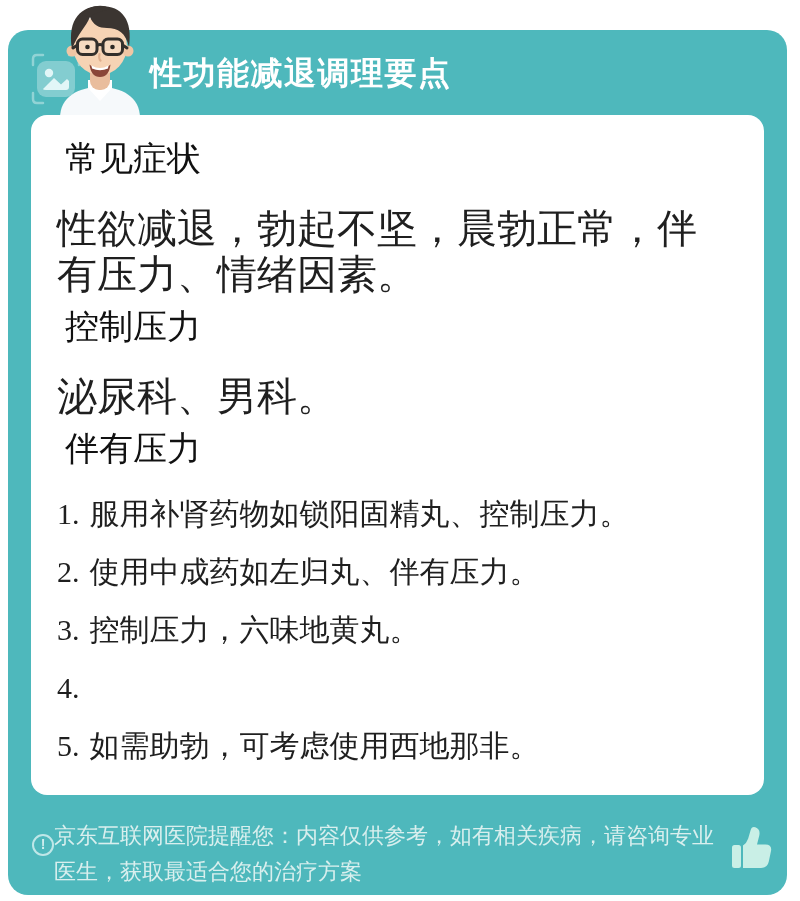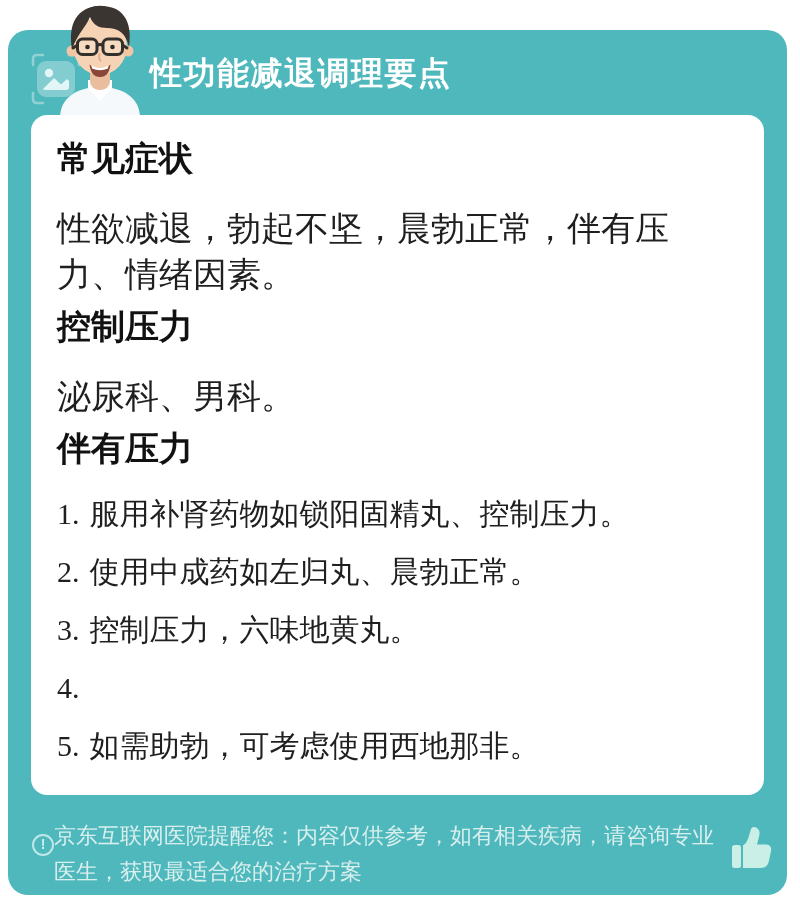--- a/index.html
+++ b/index.html
@@ -28,26 +28,26 @@
     line-height:38px;white-space:nowrap;
   }
 
   
   .card{
     position:absolute;left:23px;top:85px;width:733px;height:680px;z-index:2;
     background:#ffffff;border-radius:16px;box-sizing:border-box;
     padding:22px 26px 26px 26px;
   }
   .card h2{
-    margin:8px 0 0 0;font-size:34px;line-height:42px;font-weight:700;
+    margin:8px 0 0 8px;font-size:34px;line-height:42px;font-weight:400;
     color:var(--heading-color,#111111);
   }
   .card h2.first{margin-top:0;}
   .card p{
-    margin:26px 0 0 0;font-size:34px;line-height:46px;
+    margin:26px 0 0 0;font-size:40px;line-height:46px;
     color:var(--body-color,#1f1f1f);max-width:652px;
   }
   .points{margin-top:22px;}
   .point-row{
     display:flex;align-items:flex-start;font-size:30px;line-height:46px;
     color:var(--body-color,#1f1f1f);margin-bottom:12px;
   }
   .point-row:last-child{margin-bottom:0;}
   .point-num{
     font-family:"Liberation Serif","DejaVu Serif",serif;
@@ -100,21 +100,21 @@
       <p>泌尿科、男科。</p>
 
       <h2>伴有压力</h2>
       <div class="points">
         <div class="point-row">
           <span class="point-num">1.</span>
           <span>服用补肾药物如锁阳固精丸、控制压力。</span>
         </div>
         <div class="point-row">
           <span class="point-num">2.</span>
-          <span>使用中成药如左归丸、晨勃正常。</span>
+          <span>使用中成药如左归丸、伴有压力。</span>
         </div>
         <div class="point-row">
           <span class="point-num">3.</span>
           <span>控制压力，六味地黄丸。</span>
         </div>
         <div class="point-row">
           <span class="point-num">4.</span>
         </div>
         <div class="point-row">
           <span class="point-num">5.</span>

